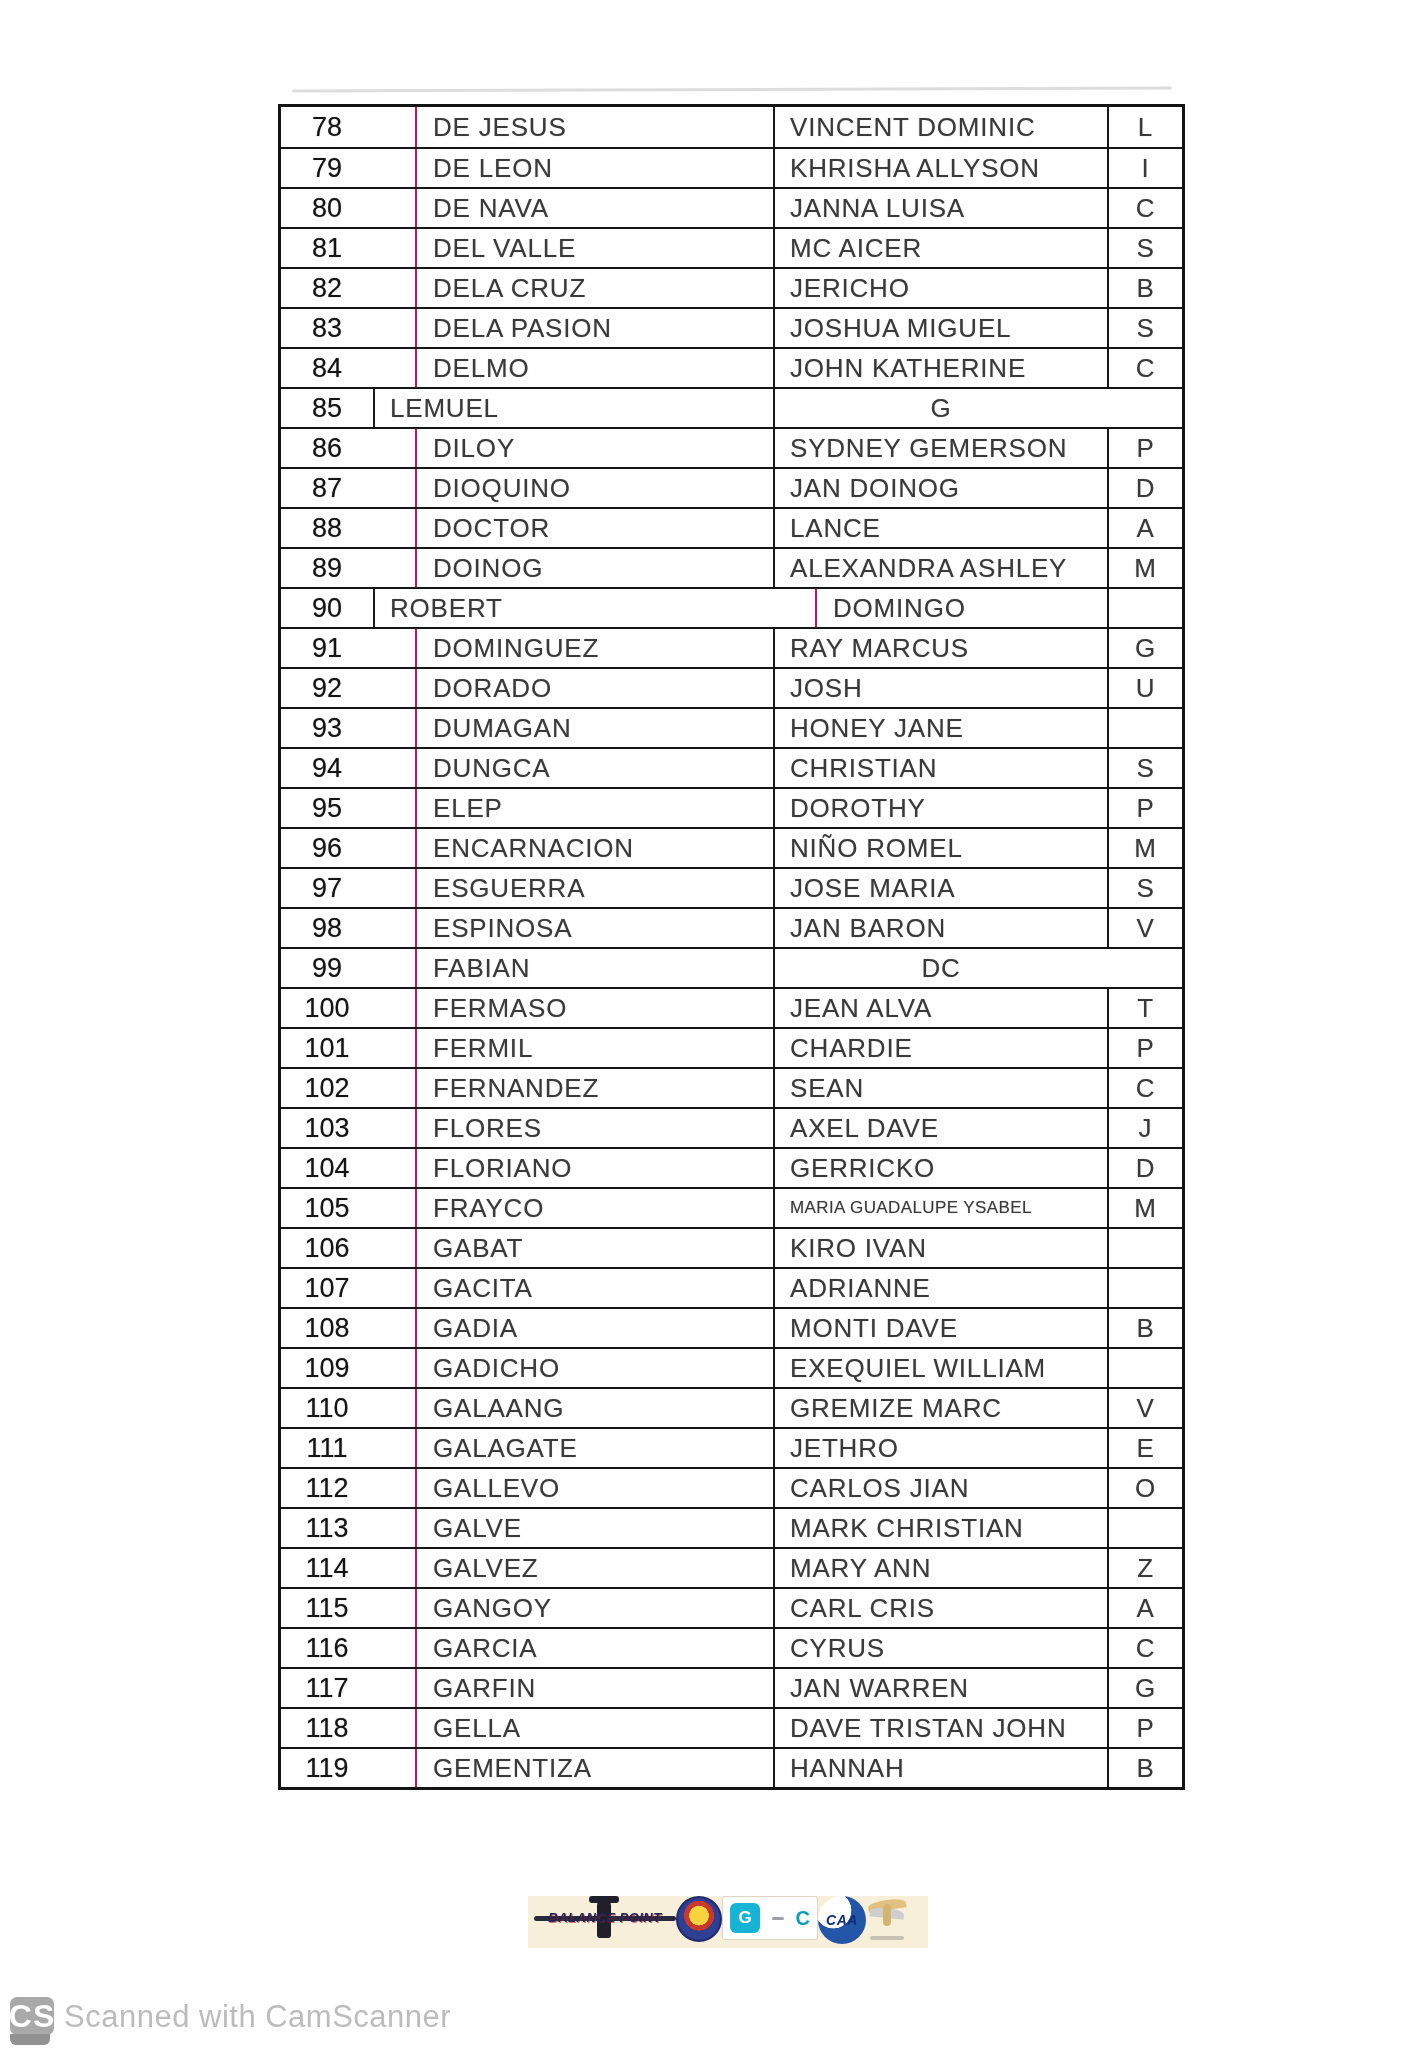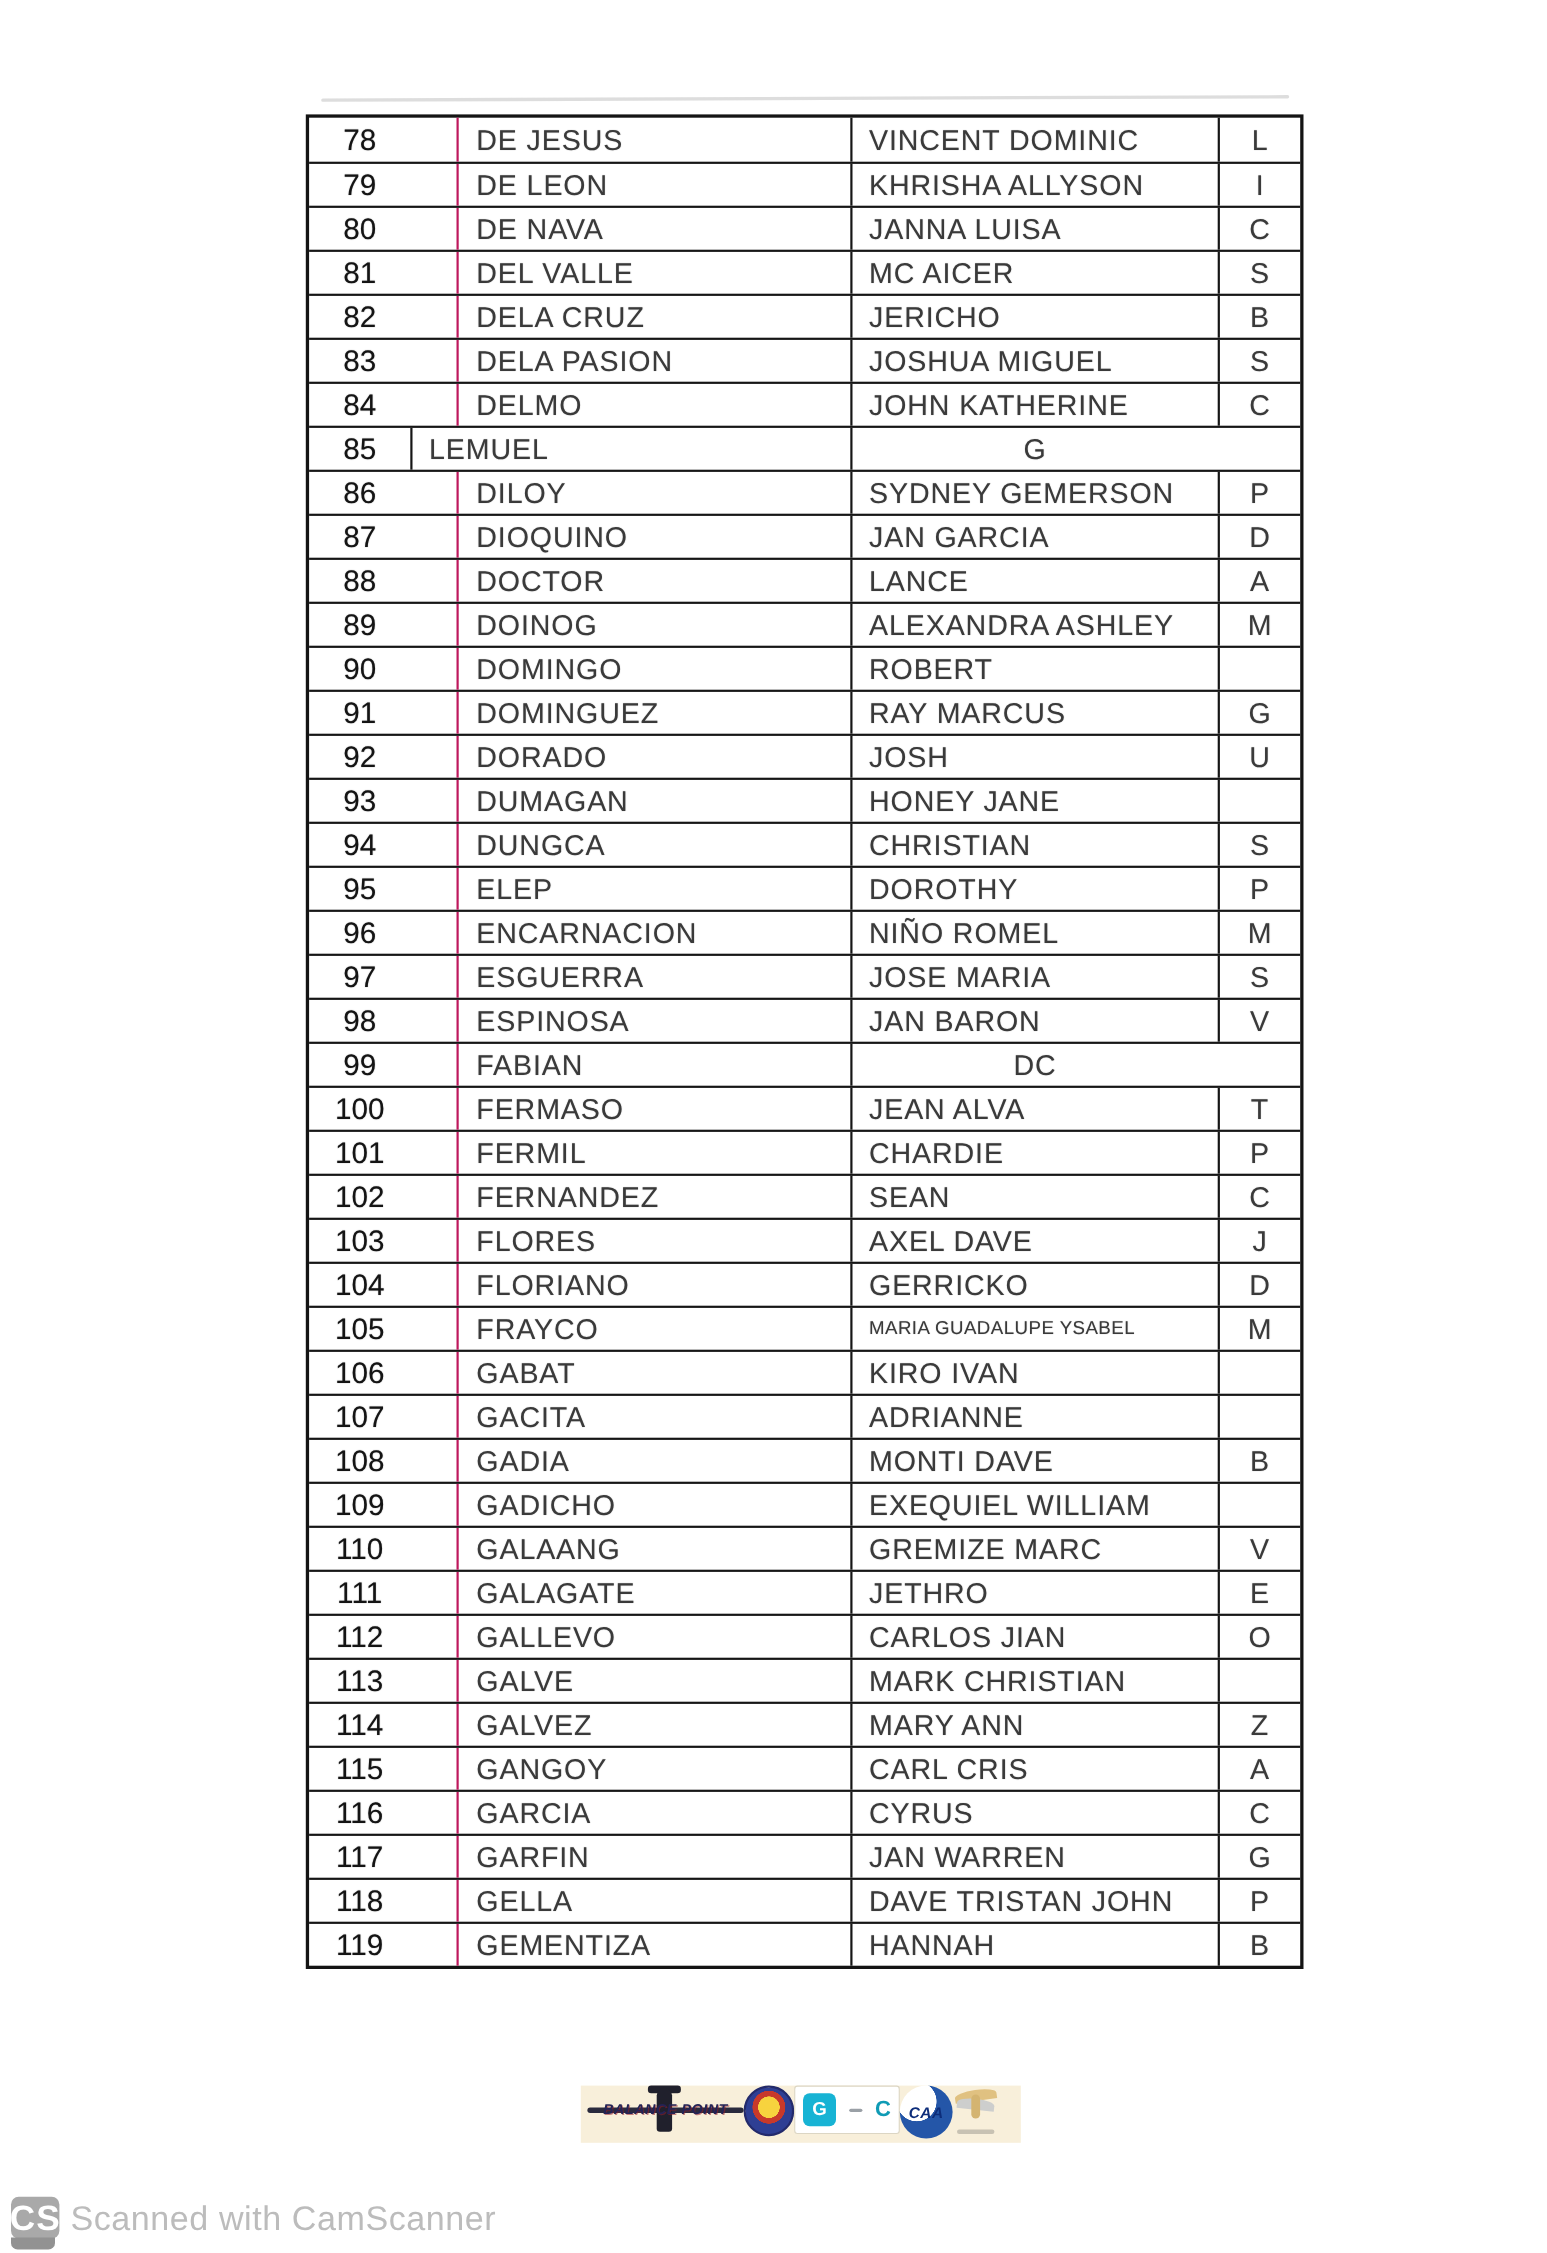--- a/index.html
+++ b/index.html
@@ -152,42 +152,42 @@
   <div class="t-row">
     <div class="cell c-no">86</div>
     <div class="cell c-last">DILOY</div>
     <div class="cell c-first">SYDNEY GEMERSON</div>
     <div class="cell c-mi">P</div>
   </div>
 
   <div class="t-row">
     <div class="cell c-no">87</div>
     <div class="cell c-last">DIOQUINO</div>
-    <div class="cell c-first">JAN GARCIA</div>
+    <div class="cell c-first">JAN DOINOG</div>
     <div class="cell c-mi">D</div>
   </div>
 
   <div class="t-row">
     <div class="cell c-no">88</div>
     <div class="cell c-last">DOCTOR</div>
     <div class="cell c-first">LANCE</div>
     <div class="cell c-mi">A</div>
   </div>
 
   <div class="t-row">
     <div class="cell c-no">89</div>
     <div class="cell c-last">DOINOG</div>
     <div class="cell c-first">ALEXANDRA ASHLEY</div>
     <div class="cell c-mi">M</div>
   </div>
 
   <div class="t-row">
     <div class="cell c-no">90</div>
+    <div class="cell c-first">ROBERT</div>
     <div class="cell c-last">DOMINGO</div>
-    <div class="cell c-first">ROBERT</div>
     <div class="cell c-mi"></div>
   </div>
 
   <div class="t-row">
     <div class="cell c-no">91</div>
     <div class="cell c-last">DOMINGUEZ</div>
     <div class="cell c-first">RAY MARCUS</div>
     <div class="cell c-mi">G</div>
   </div>
 

